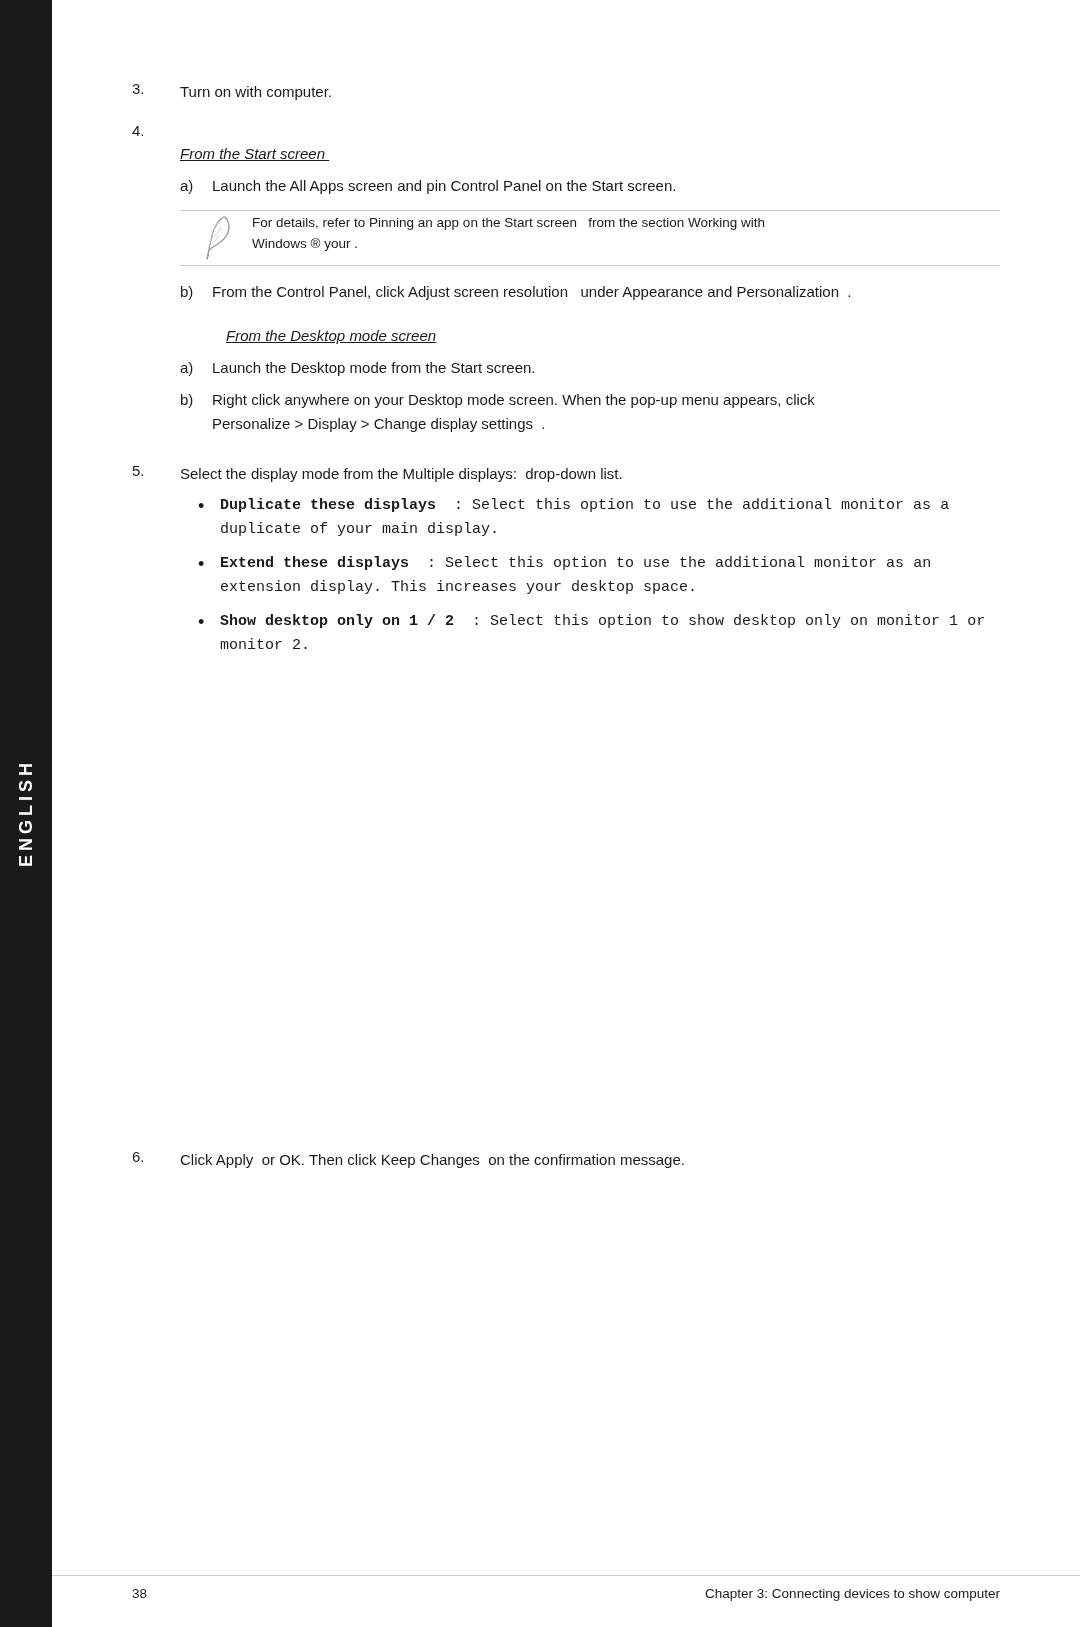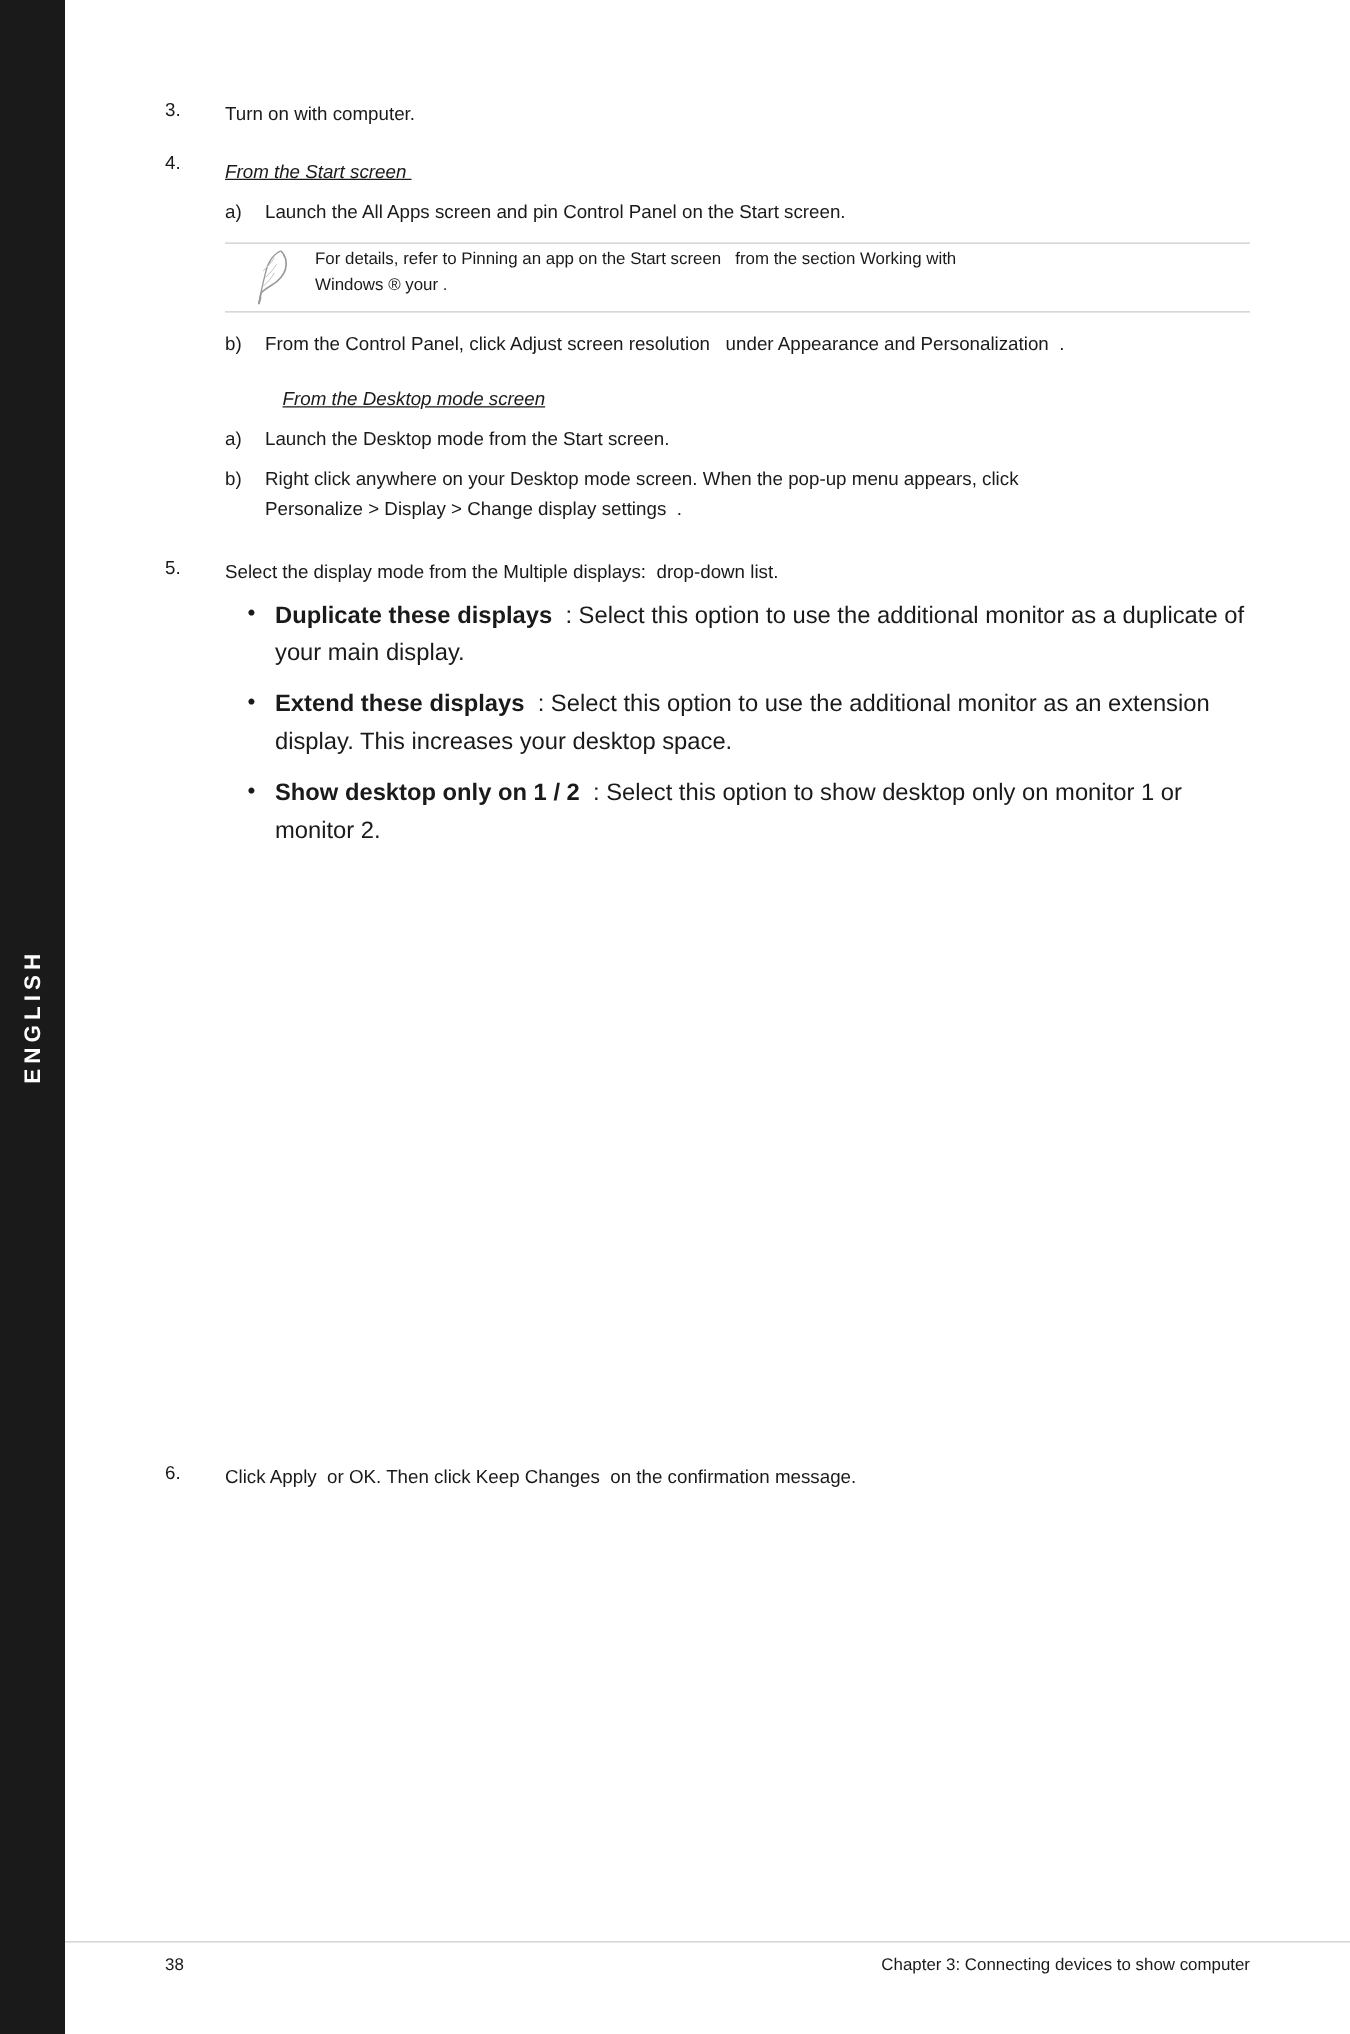--- a/index.html
+++ b/index.html
@@ -65,21 +65,21 @@
       flex: 1;
       font-size: 15px;
       line-height: 1.6;
       color: #1a1a1a;
     }
 
     .italic-link {
       font-style: italic;
       text-decoration: underline;
       display: block;
-      margin-top: 4px;
+      margin-top: 20px;
       margin-bottom: 8px;
       color: #1a1a1a;
     }
 
     .sub-item {
       display: flex;
       margin-top: 8px;
       margin-bottom: 8px;
       align-items: flex-start;
     }
@@ -146,28 +146,29 @@
     }
 
     .bullet-dot {
       min-width: 22px;
       font-size: 18px;
       line-height: 1.4;
       color: #1a1a1a;
     }
 
     .bullet-text {
-      font-size: 19px;
+      font-size: 15px;
       line-height: 1.6;
       flex: 1;
+      font-family: Liberation Mono, monospace;
     }
 
     .footer {
       position: absolute;
-      bottom: 38px;
+      bottom: 16px;
       left: 52px;
       right: 0;
       padding: 10px 80px;
       border-top: 1px solid #cccccc;
       display: flex;
       justify-content: space-between;
       font-size: 13.5px;
       color: #1a1a1a;
     }
 

